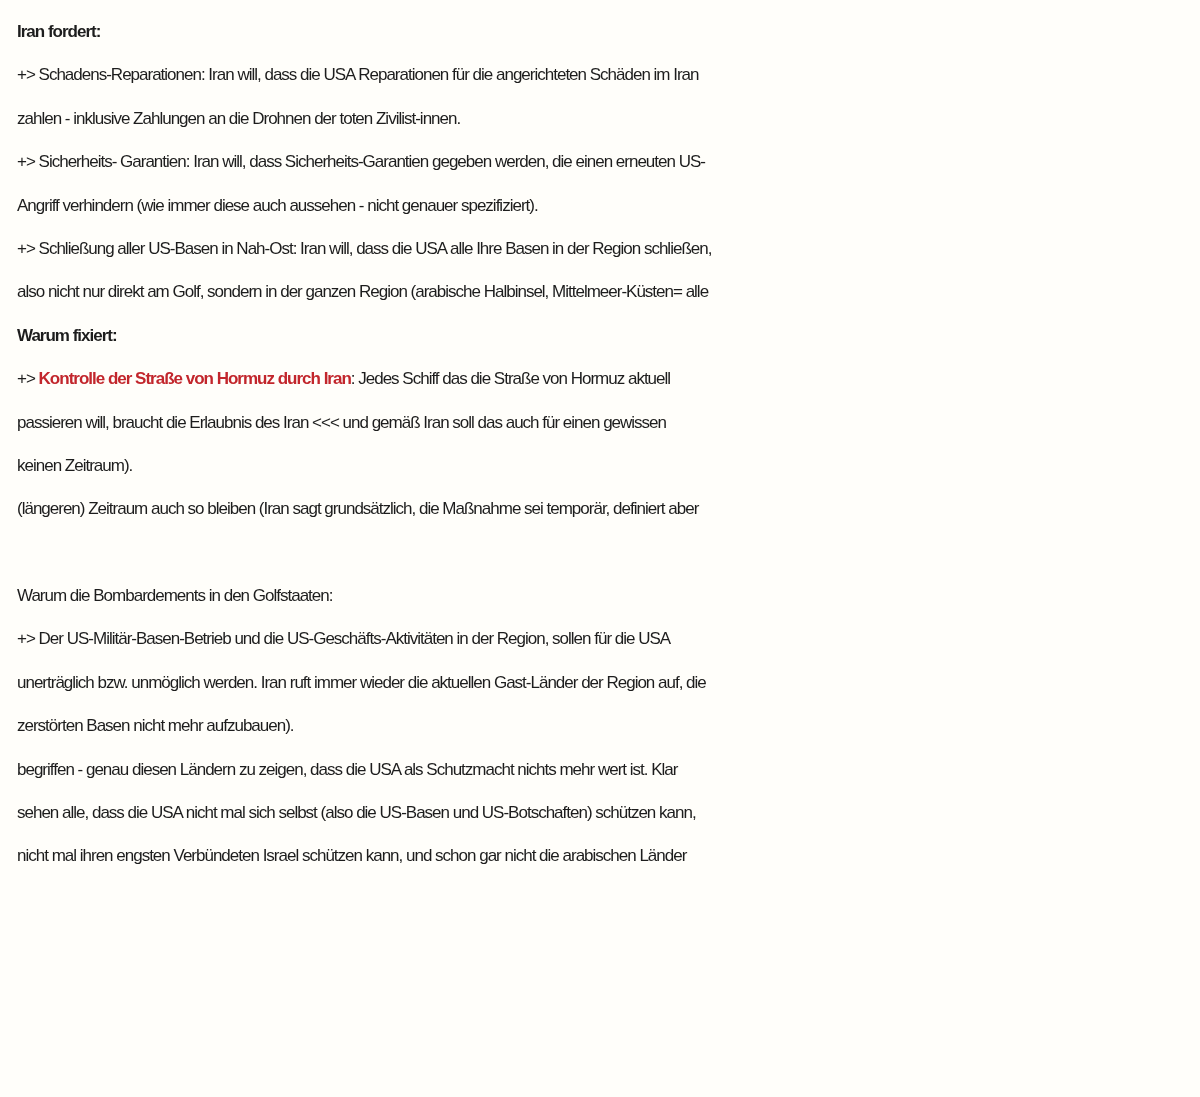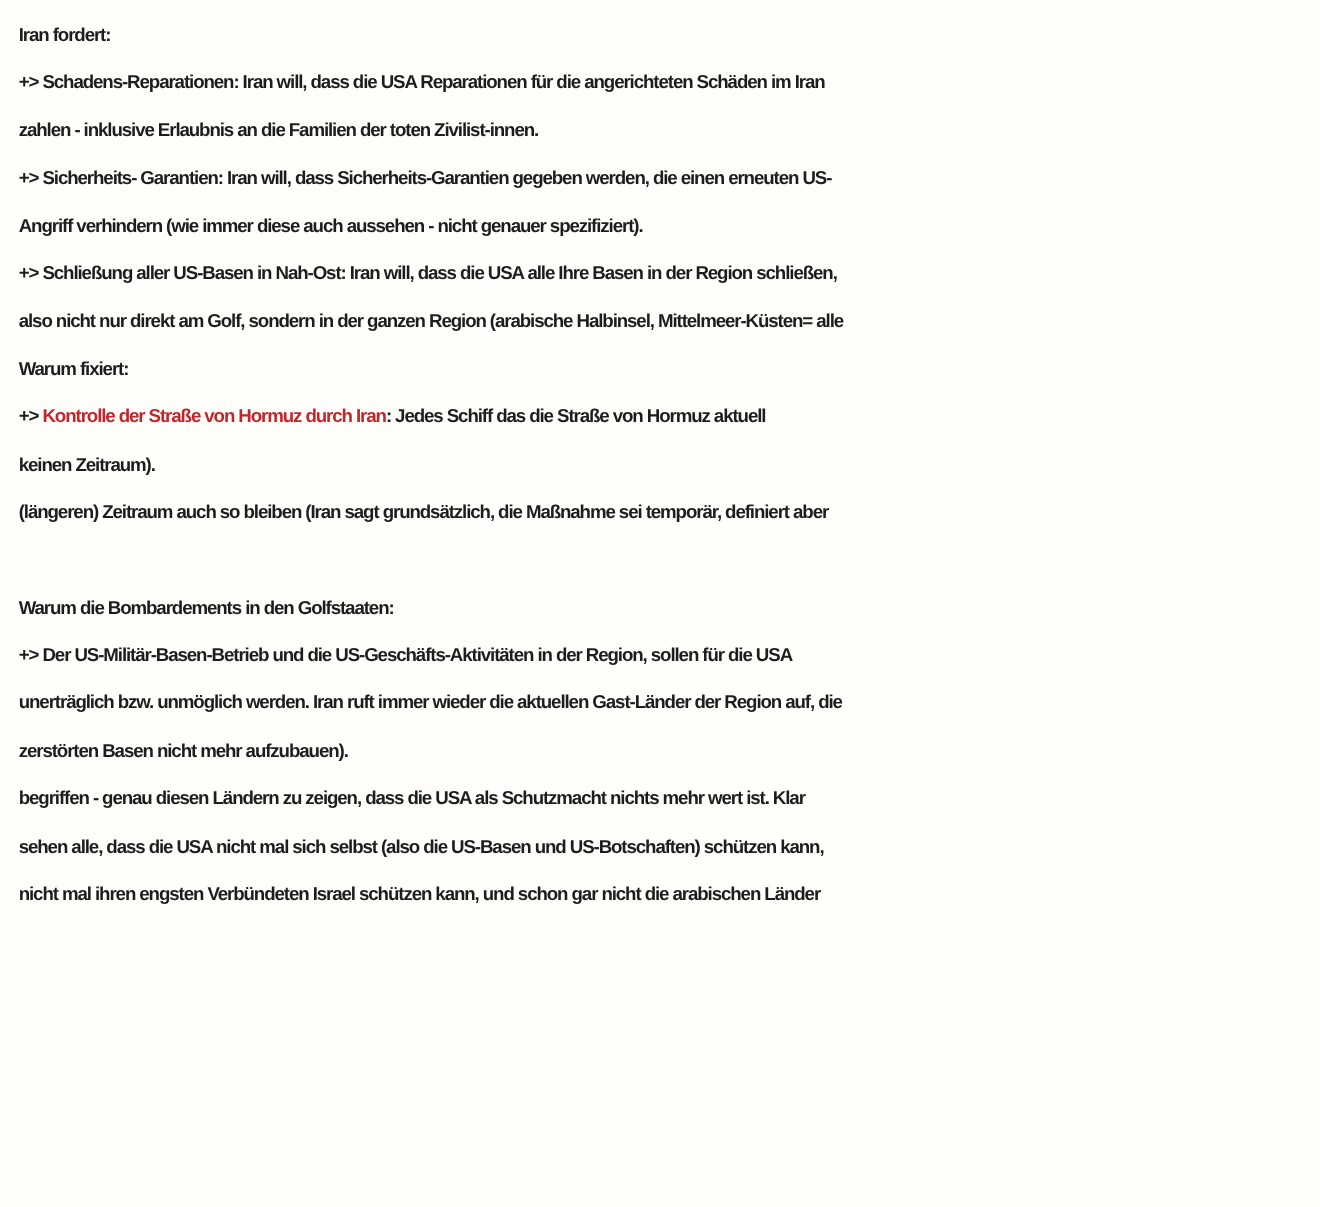--- a/index.html
+++ b/index.html
@@ -23,44 +23,45 @@
     line-height: 43.4px;
     color: #1d1d1d;
     overflow: hidden;
   }
   .line {
     height: 43.4px;
     white-space: pre;
     overflow: visible;
   }
   .seg-normal {
-    font-weight: 700;
+    font-weight: 400;
     text-align: right;
   }
   .seg-bold {
     font-weight: 700;
   }
   .seg-red-bold {
     font-weight: 700;
     color: var(--accent-red, #c2262c);
   }
 </style>
 </head>
 <body style="background: rgb(255, 254, 250);">
 
 <div class="doc" style="color: rgb(29, 29, 29);">
     <div class="line"><span class="seg-bold">Iran fordert:</span></div>
     <div class="line"><span class="seg-normal">+&gt; Schadens-Reparationen: Iran will, dass die USA Reparationen für die angerichteten Schäden im Iran</span></div>
-    <div class="line"><span class="seg-normal">zahlen - inklusive Erlaubnis an die Familien der toten Zivilist-innen.</span></div>
+    <div class="line"><span class="seg-normal">zahlen - inklusive Zahlungen an die Drohnen der toten Zivilist-innen.</span></div>
     <div class="line"><span class="seg-normal">+&gt; Sicherheits- Garantien: Iran will, dass Sicherheits-Garantien gegeben werden, die einen erneuten US-</span></div>
     <div class="line"><span class="seg-normal">Angriff verhindern (wie immer diese auch aussehen - nicht genauer spezifiziert).</span></div>
     <div class="line"><span class="seg-normal">+&gt; Schließung aller US-Basen in Nah-Ost: Iran will, dass die USA alle Ihre Basen in der Region schließen,</span></div>
     <div class="line"><span class="seg-normal">also nicht nur direkt am Golf, sondern in der ganzen Region (arabische Halbinsel, Mittelmeer-Küsten= alle</span></div>
     <div class="line"><span class="seg-bold">Warum fixiert:</span></div>
     <div class="line"><span class="seg-normal">+&gt; </span><span class="seg-red-bold">Kontrolle der Straße von Hormuz durch Iran</span><span class="seg-normal">: Jedes Schiff das die Straße von Hormuz aktuell</span></div>
+    <div class="line"><span class="seg-normal">passieren will, braucht die Erlaubnis des Iran &lt;&lt;&lt; und gemäß Iran soll das auch für einen gewissen</span></div>
     <div class="line"><span class="seg-normal">keinen Zeitraum).</span></div>
     <div class="line"><span class="seg-normal">(längeren) Zeitraum auch so bleiben (Iran sagt grundsätzlich, die Maßnahme sei temporär, definiert aber</span></div>
     <div class="line"></div>
     <div class="line"><span class="seg-normal">Warum die Bombardements in den Golfstaaten:</span></div>
     <div class="line"><span class="seg-normal">+&gt; Der US-Militär-Basen-Betrieb und die US-Geschäfts-Aktivitäten in der Region, sollen für die USA</span></div>
     <div class="line"><span class="seg-normal">unerträglich bzw. unmöglich werden. Iran ruft immer wieder die aktuellen Gast-Länder der Region auf, die</span></div>
     <div class="line"><span class="seg-normal">zerstörten Basen nicht mehr aufzubauen).</span></div>
     <div class="line"><span class="seg-normal">begriffen - genau diesen Ländern zu zeigen, dass die USA als Schutzmacht nichts mehr wert ist. Klar</span></div>
     <div class="line"><span class="seg-normal">sehen alle, dass die USA nicht mal sich selbst (also die US-Basen und US-Botschaften) schützen kann,</span></div>
     <div class="line"><span class="seg-normal">nicht mal ihren engsten Verbündeten Israel schützen kann, und schon gar nicht die arabischen Länder</span></div>

